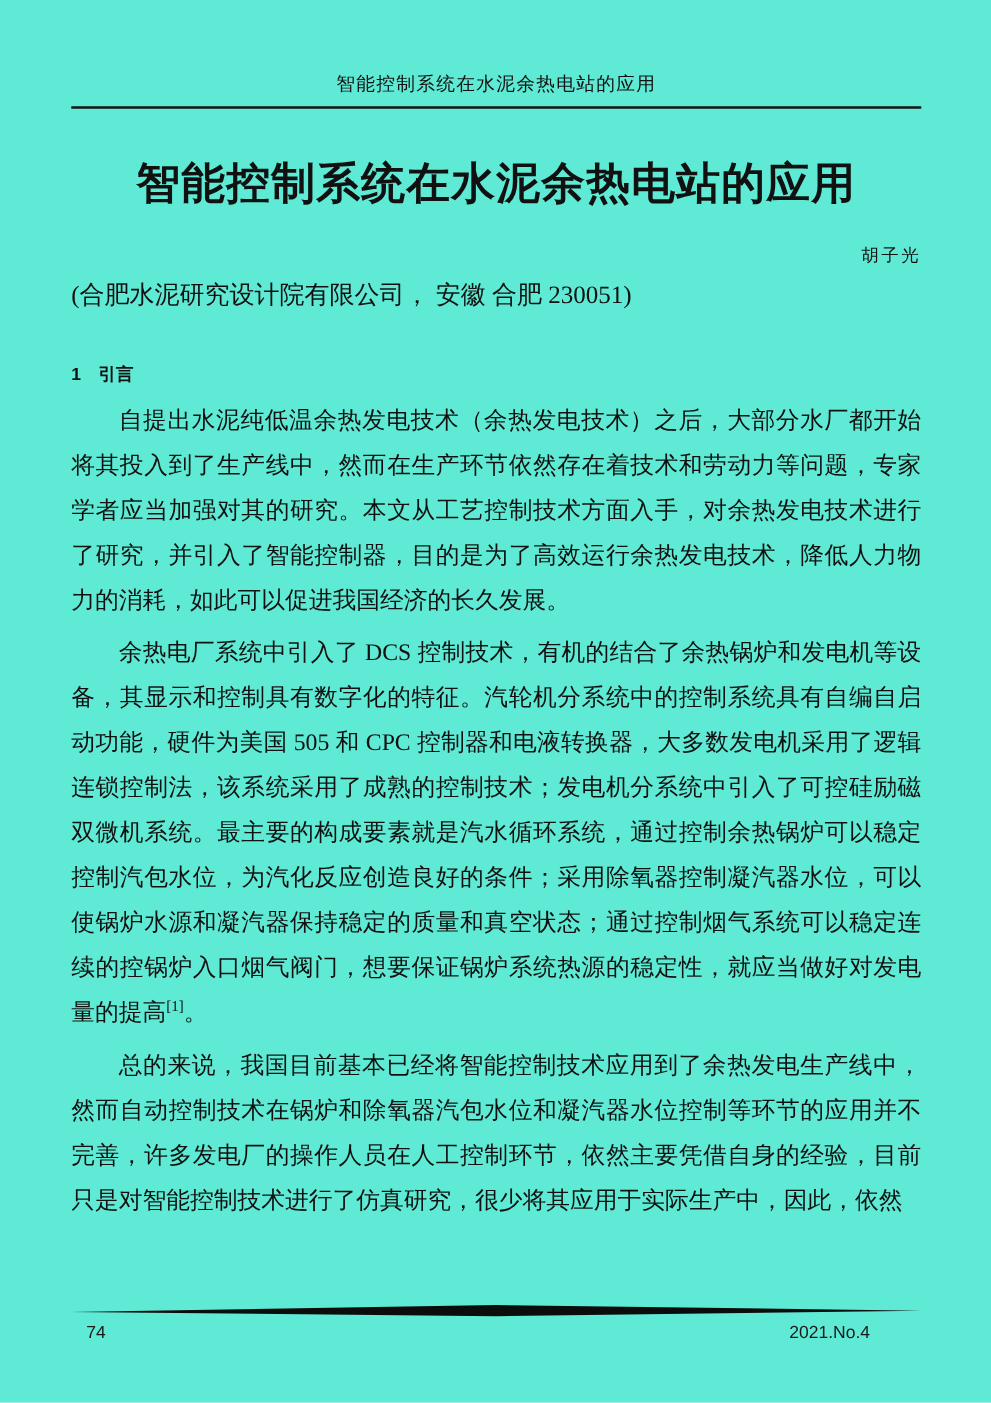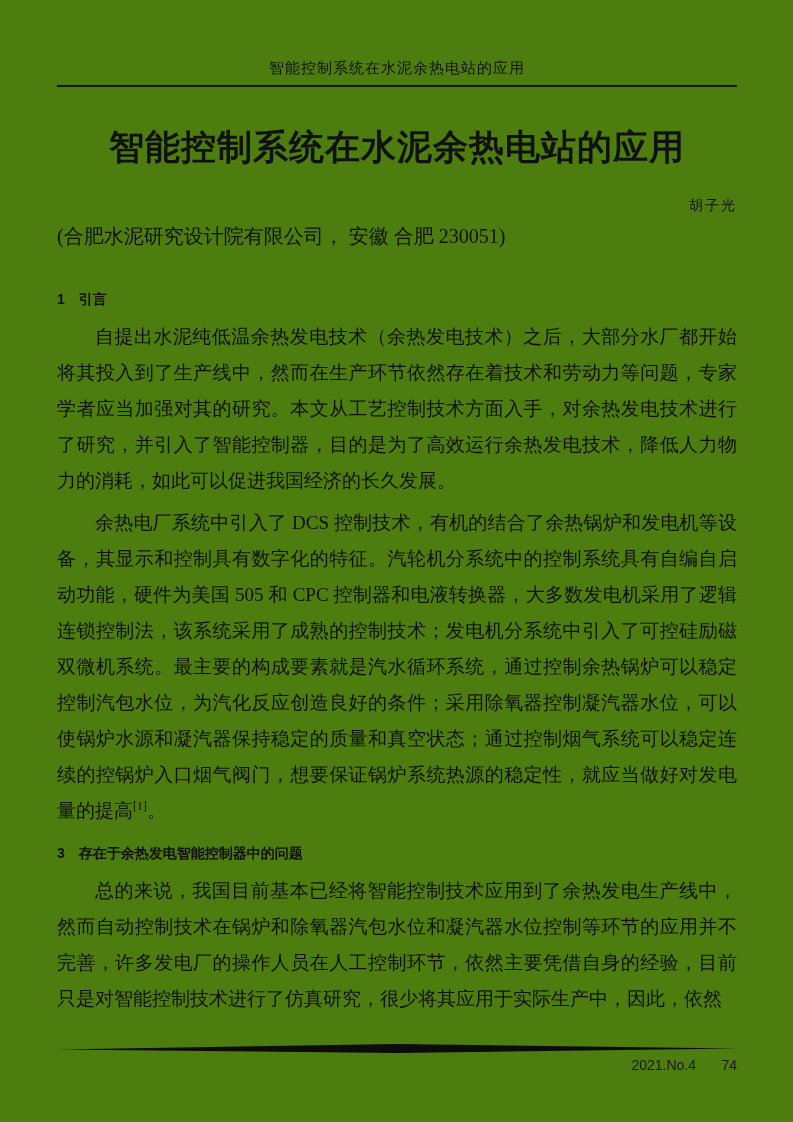--- a/index.html
+++ b/index.html
@@ -9,21 +9,21 @@
     height: 1122px;
     position: relative;
     font-family: "Liberation Serif", "DejaVu Serif", serif;
     color: #111111;
     overflow: hidden;
   }
   .page {
     position: relative;
     width: 793px;
     height: 1122px;
-    background: #4d7c0f;
+    background: #5eead4;
     padding: 58px 56px 0 57px;
   }
   .running-header {
     text-align: center;
     font-size: 15px;
     line-height: 20px;
     letter-spacing: 1px;
     padding-bottom: 7px;
     border-bottom: 2px solid #161616;
   }
@@ -86,22 +86,22 @@
     width: 100%;
     height: 20px;
     margin-top: 1px;
     font-family: "Liberation Sans", "DejaVu Sans", sans-serif;
     font-size: 14px;
     line-height: 20px;
     color: #1a1a1a;
   }
   .footer-page-num {
     position: absolute;
-    left: 0; right: 0;
-    text-align: right;
+    left: 12px; right: 0;
+    text-align: left;
   }
   .footer-issue {
     position: absolute;
     right: 41px;
     top: 0;
   }
 </style>
 </head>
 <body>
 
@@ -121,23 +121,20 @@
     <span class="sec-num">1</span><span>引言</span>
   </h2>
   <p class="body-para">
     <span>自提出水泥纯低温余热发电技术（余热发电技术）之后，大部分水厂都开始将其投入到了生产线中，然而在生产环节依然存在着技术和劳动力等问题，专家学者应当加强对其的研究。本文从工艺控制技术方面入手，对余热发电技术进行了研究，并引入了智能控制器，目的是为了高效运行余热发电技术，降低人力物力的消耗，如此可以促进我国经济的长久发展。</span>
   </p>
 
   <p class="body-para">
     <span>余热电厂系统中引入了 DCS 控制技术，有机的结合了余热锅炉和发电机等设备，其显示和控制具有数字化的特征。汽轮机分系统中的控制系统具有自编自启动功能，硬件为美国 505 和 CPC 控制器和电液转换器，大多数发电机采用了逻辑连锁控制法，该系统采用了成熟的控制技术；发电机分系统中引入了可控硅励磁双微机系统。最主要的构成要素就是汽水循环系统，通过控制余热锅炉可以稳定控制汽包水位，为汽化反应创造良好的条件；采用除氧器控制凝汽器水位，可以使锅炉水源和凝汽器保持稳定的质量和真空状态；通过控制烟气系统可以稳定连续的控锅炉入口烟气阀门，想要保证锅炉系统热源的稳定性，就应当做好对发电量的提高</span><sup class="ref">[1]</sup><span>。</span>
   </p>
 
-  <h2 class="section-heading">
-    <span class="sec-num">3</span><span>存在于余热发电智能控制器中的问题</span>
-  </h2>
   <p class="body-para">
     <span>总的来说，我国目前基本已经将智能控制技术应用到了余热发电生产线中，然而自动控制技术在锅炉和除氧器汽包水位和凝汽器水位控制等环节的应用并不完善，许多发电厂的操作人员在人工控制环节，依然主要凭借自身的经验，目前只是对智能控制技术进行了仿真研究，很少将其应用于实际生产中，因此，依然</span>
   </p>
 
   <div class="page-footer">
     <svg class="footer-rule-svg" viewBox="0 0 680 11" xmlns="http://www.w3.org/2000/svg" aria-hidden="true">
       <polygon points="0,6.5 340,1 680,5.5 340,10" fill="#0c0c0c"></polygon>
     </svg>
     <div class="footer-row">
       <span class="footer-page-num">74</span>

